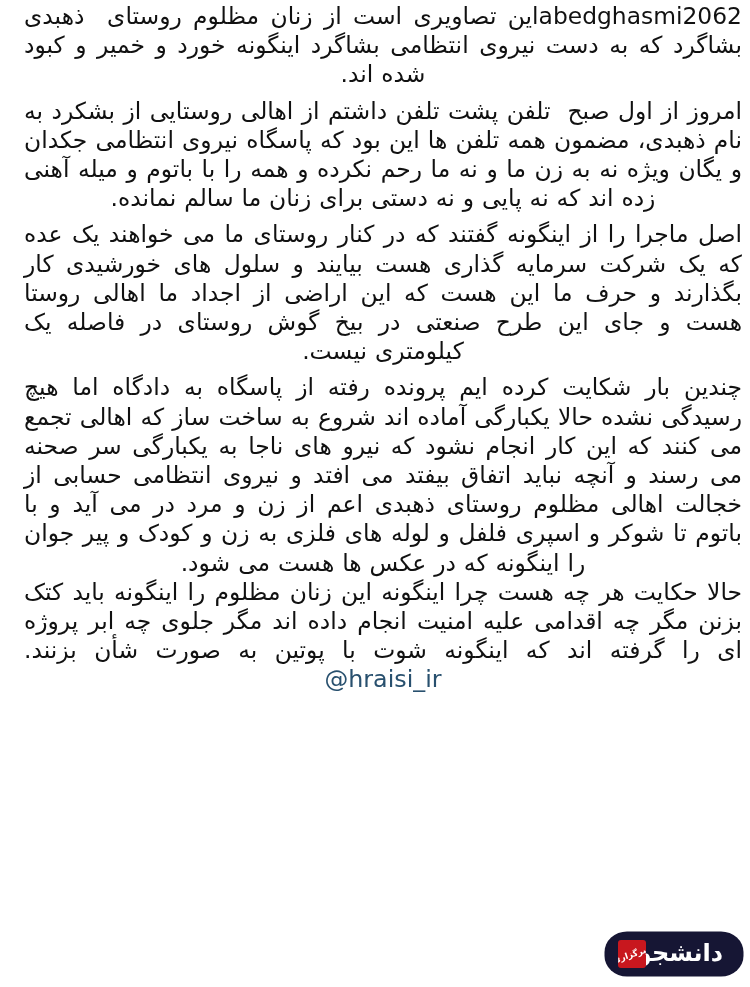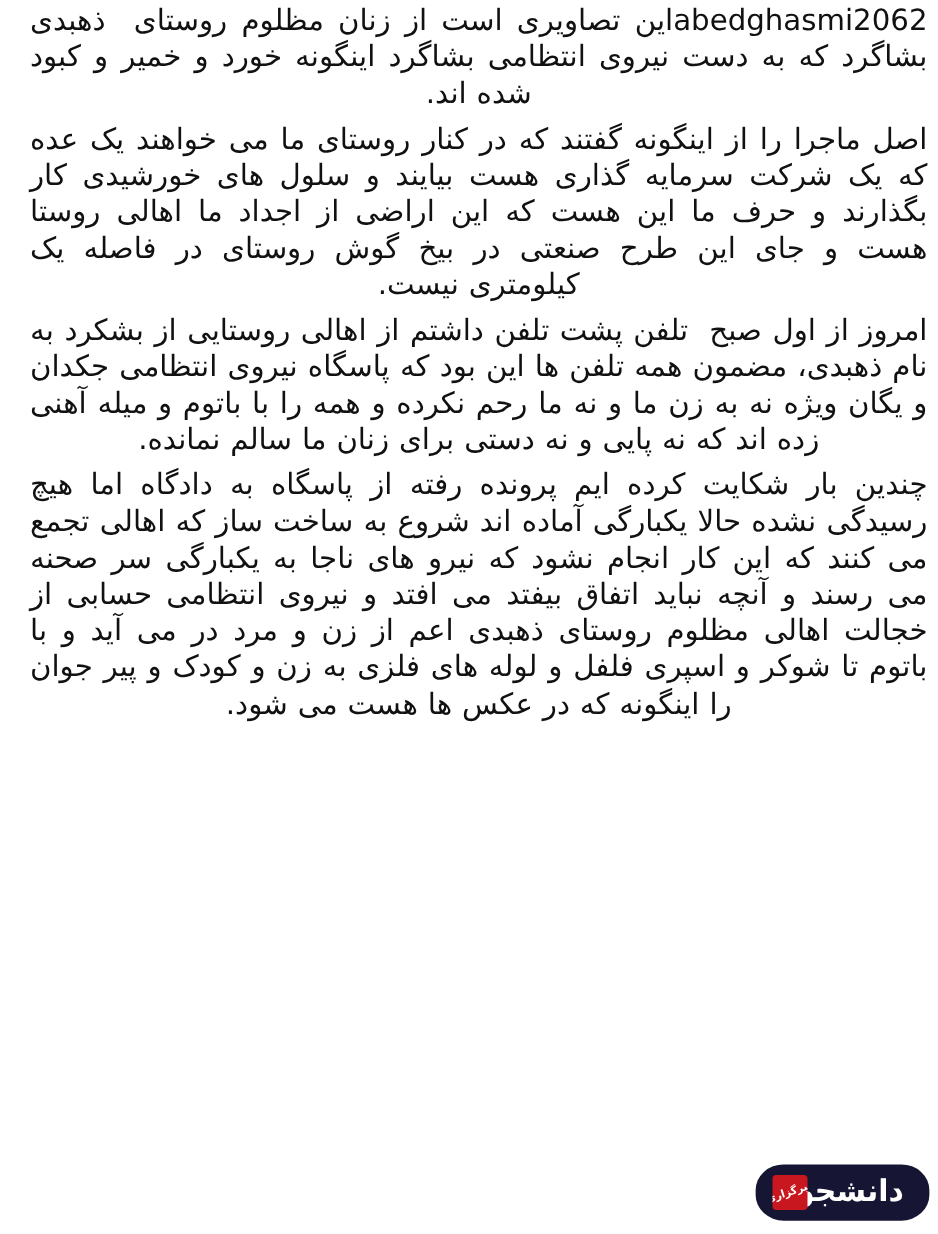--- a/index.html
+++ b/index.html
@@ -129,27 +129,28 @@
 </style>
 </head>
 <body>
 
 <div id="post-surface">
 
   <div id="post-body">
 
     <p class="para gap-after"><span class="mention-user">abedghasmi2062</span><span>این تصاویری است از زنان مظلوم روستای  ذهبدی بشاگرد که به دست نیروی انتظامی بشاگرد اینگونه خورد و خمیر و کبود شده اند.</span></p>
 
+    <p class="para gap-after"><span>امروز از اول صبح  تلفن پشت تلفن داشتم از اهالی روستایی از بشکرد به نام ذهبدی، مضمون همه تلفن ها این بود که پاسگاه نیروی انتظامی جکدان و یگان ویژه نه به زن ما و نه ما رحم نکرده و همه را با باتوم و میله آهنی زده اند که نه پایی و نه دستی برای زنان ما سالم نمانده.</span></p>
+
     <p class="para gap-after"><span>اصل ماجرا را از اینگونه گفتند که در کنار روستای ما می خواهند یک عده که یک شرکت سرمایه گذاری هست بیایند و سلول های خورشیدی کار بگذارند و حرف ما این هست که این اراضی از اجداد ما اهالی روستا هست و جای این طرح صنعتی در بیخ گوش روستای در فاصله یک کیلومتری نیست.</span></p>
-
-    <p class="para gap-after"><span>امروز از اول صبح  تلفن پشت تلفن داشتم از اهالی روستایی از بشکرد به نام ذهبدی، مضمون همه تلفن ها این بود که پاسگاه نیروی انتظامی جکدان و یگان ویژه نه به زن ما و نه ما رحم نکرده و همه را با باتوم و میله آهنی زده اند که نه پایی و نه دستی برای زنان ما سالم نمانده.</span></p>
 
     <p class="para"><span>چندین بار شکایت کرده ایم پرونده رفته از پاسگاه به دادگاه اما هیچ رسیدگی نشده حالا یکبارگی آماده اند شروع به ساخت ساز که اهالی تجمع می کنند که این کار انجام نشود که نیرو های ناجا به یکبارگی سر صحنه می رسند و آنچه نباید اتفاق بیفتد می افتد و نیروی انتظامی حسابی از خجالت اهالی مظلوم روستای ذهبدی اعم از زن و مرد در می آید و با باتوم تا شوکر و اسپری فلفل و لوله های فلزی به زن و کودک و پیر جوان را اینگونه که در عکس ها هست می شود.</span></p>
 
 
+    <p class="para"><span>حالا حکایت هر چه هست چرا اینگونه این زنان مظلوم را اینگونه باید کتک بزنن مگر چه اقدامی علیه امنیت انجام داده اند مگر جلوی چه ابر پروژه ای را گرفته اند که اینگونه شوت با پوتین به صورت شأن بزنند. </span><span class="handle-link">@hraisi_ir</span></p>
 
   </div>
 
   <div id="watermark-logo">
     <div class="wm-inner">
       <span class="wm-word">دانشجو</span>
       <span class="wm-badge">
         <span>خبرگزاری</span>
       </span>
     </div>

